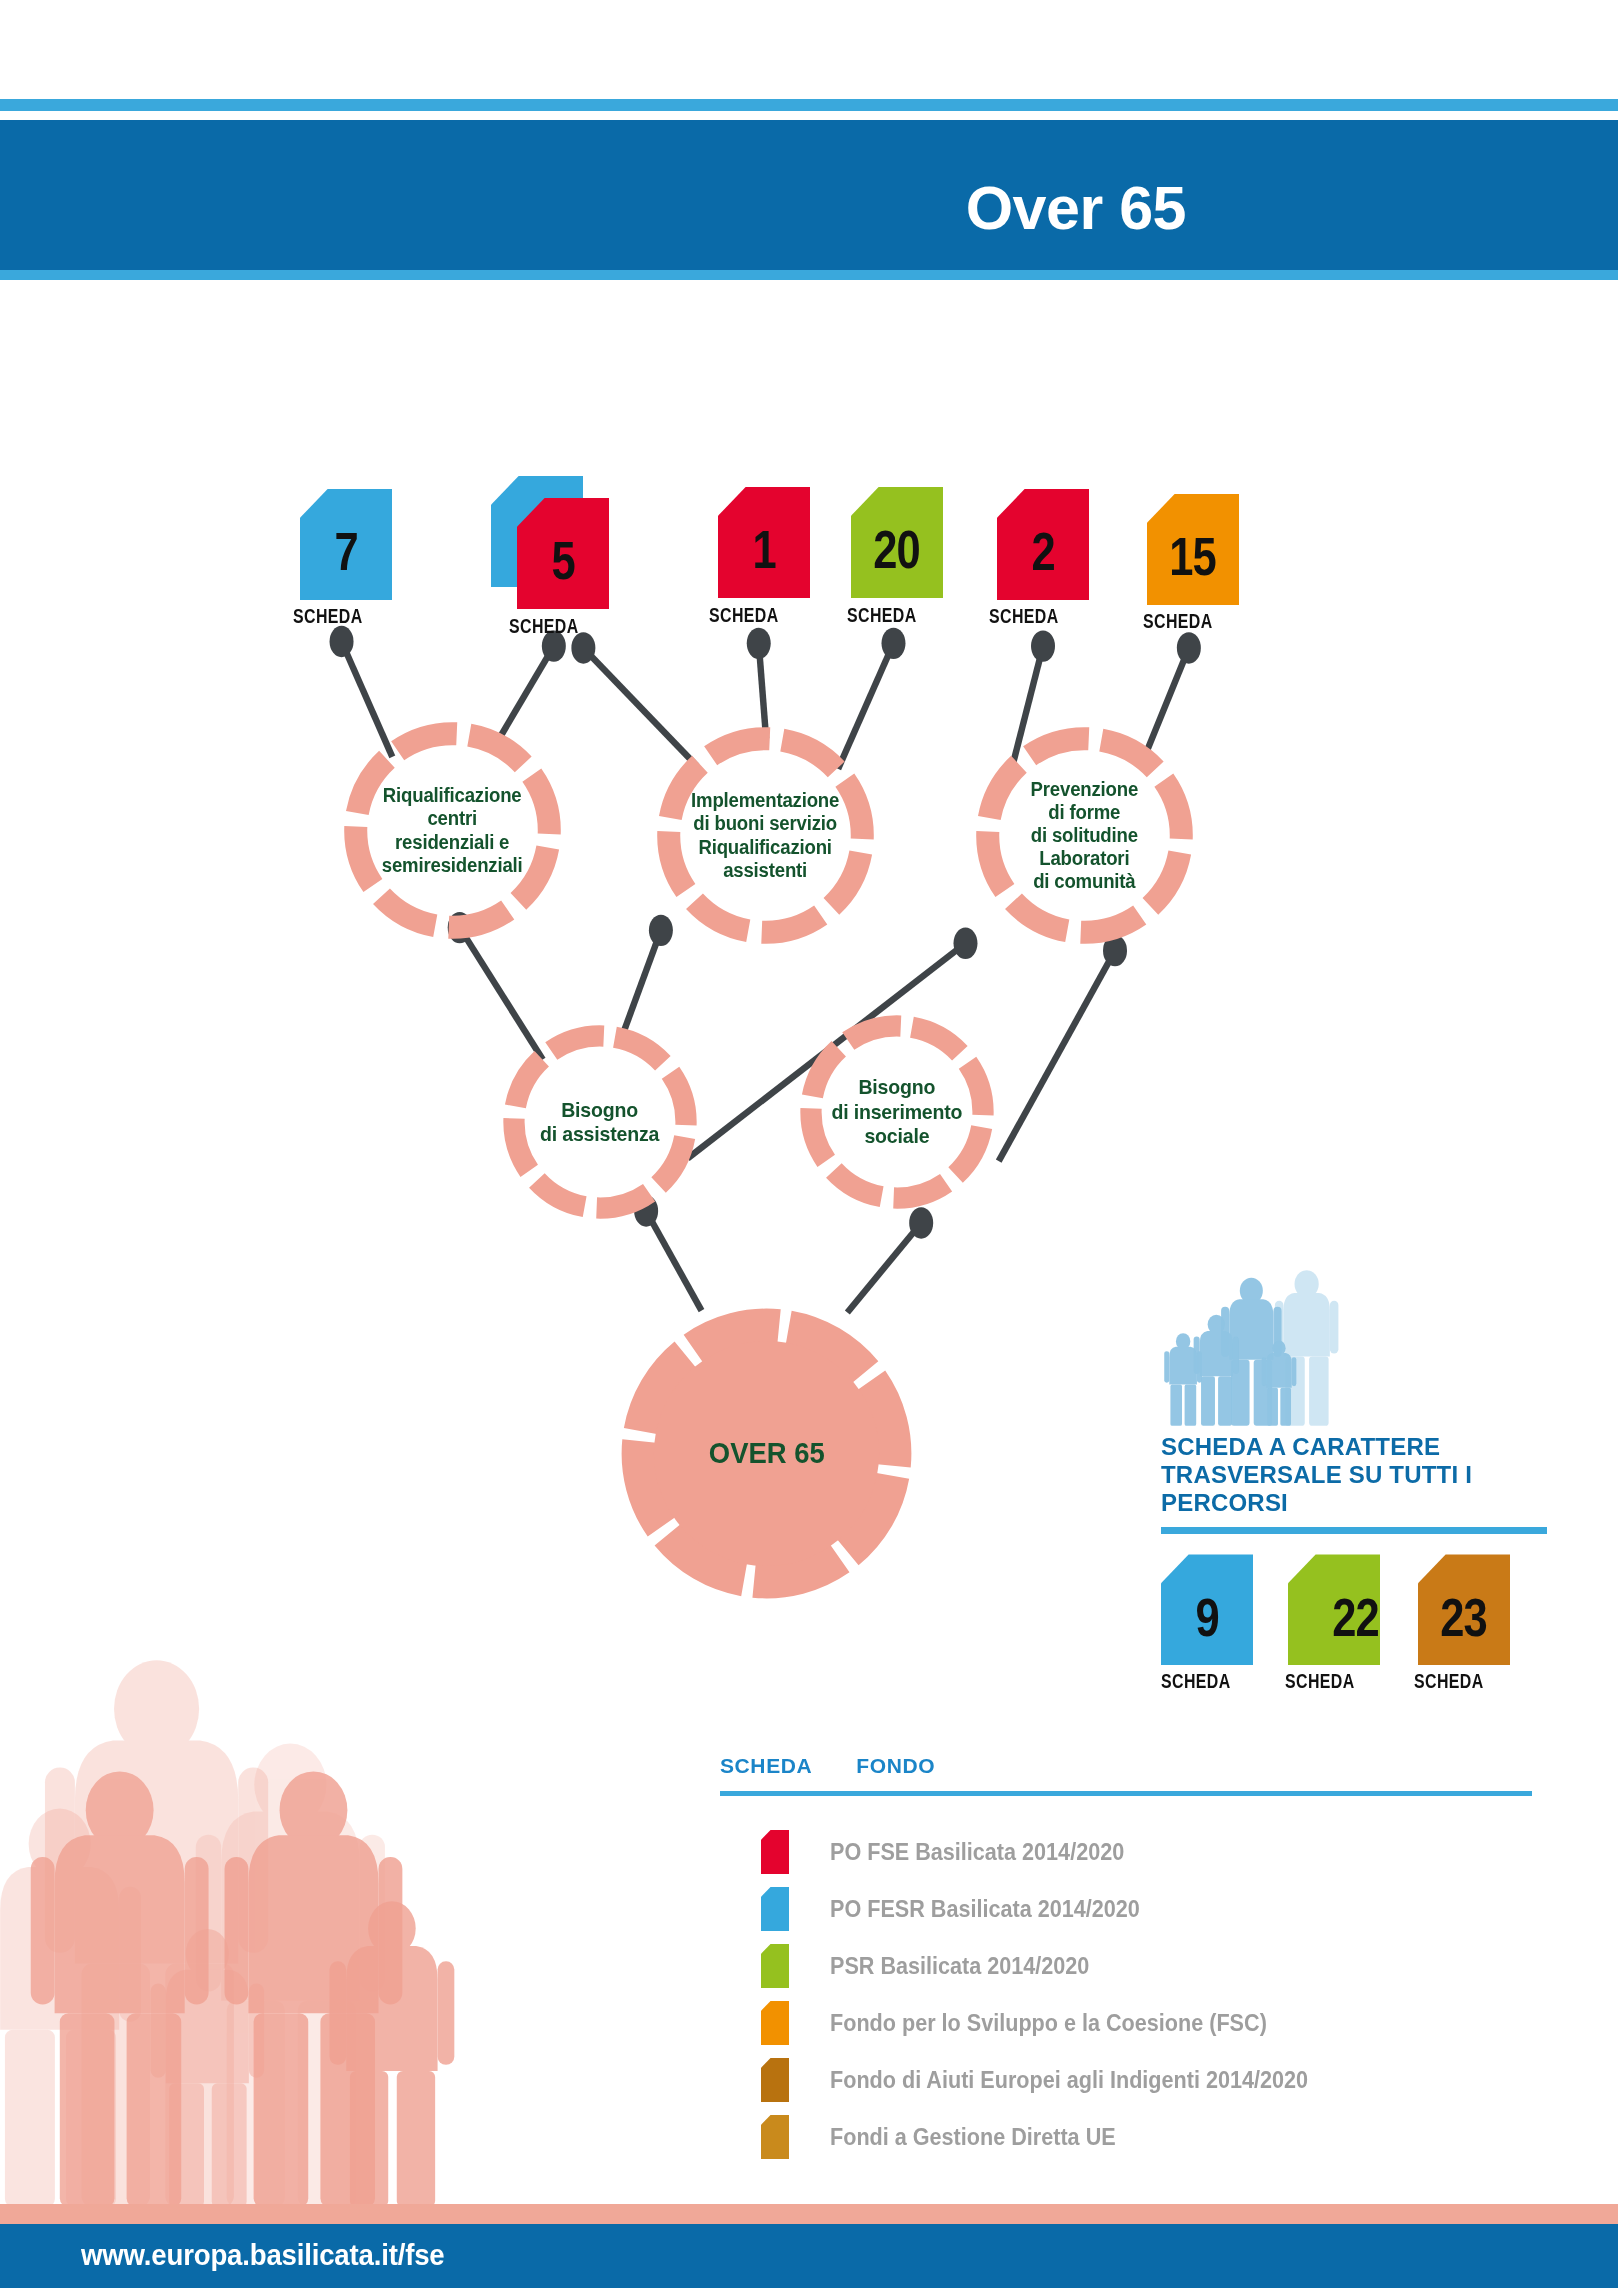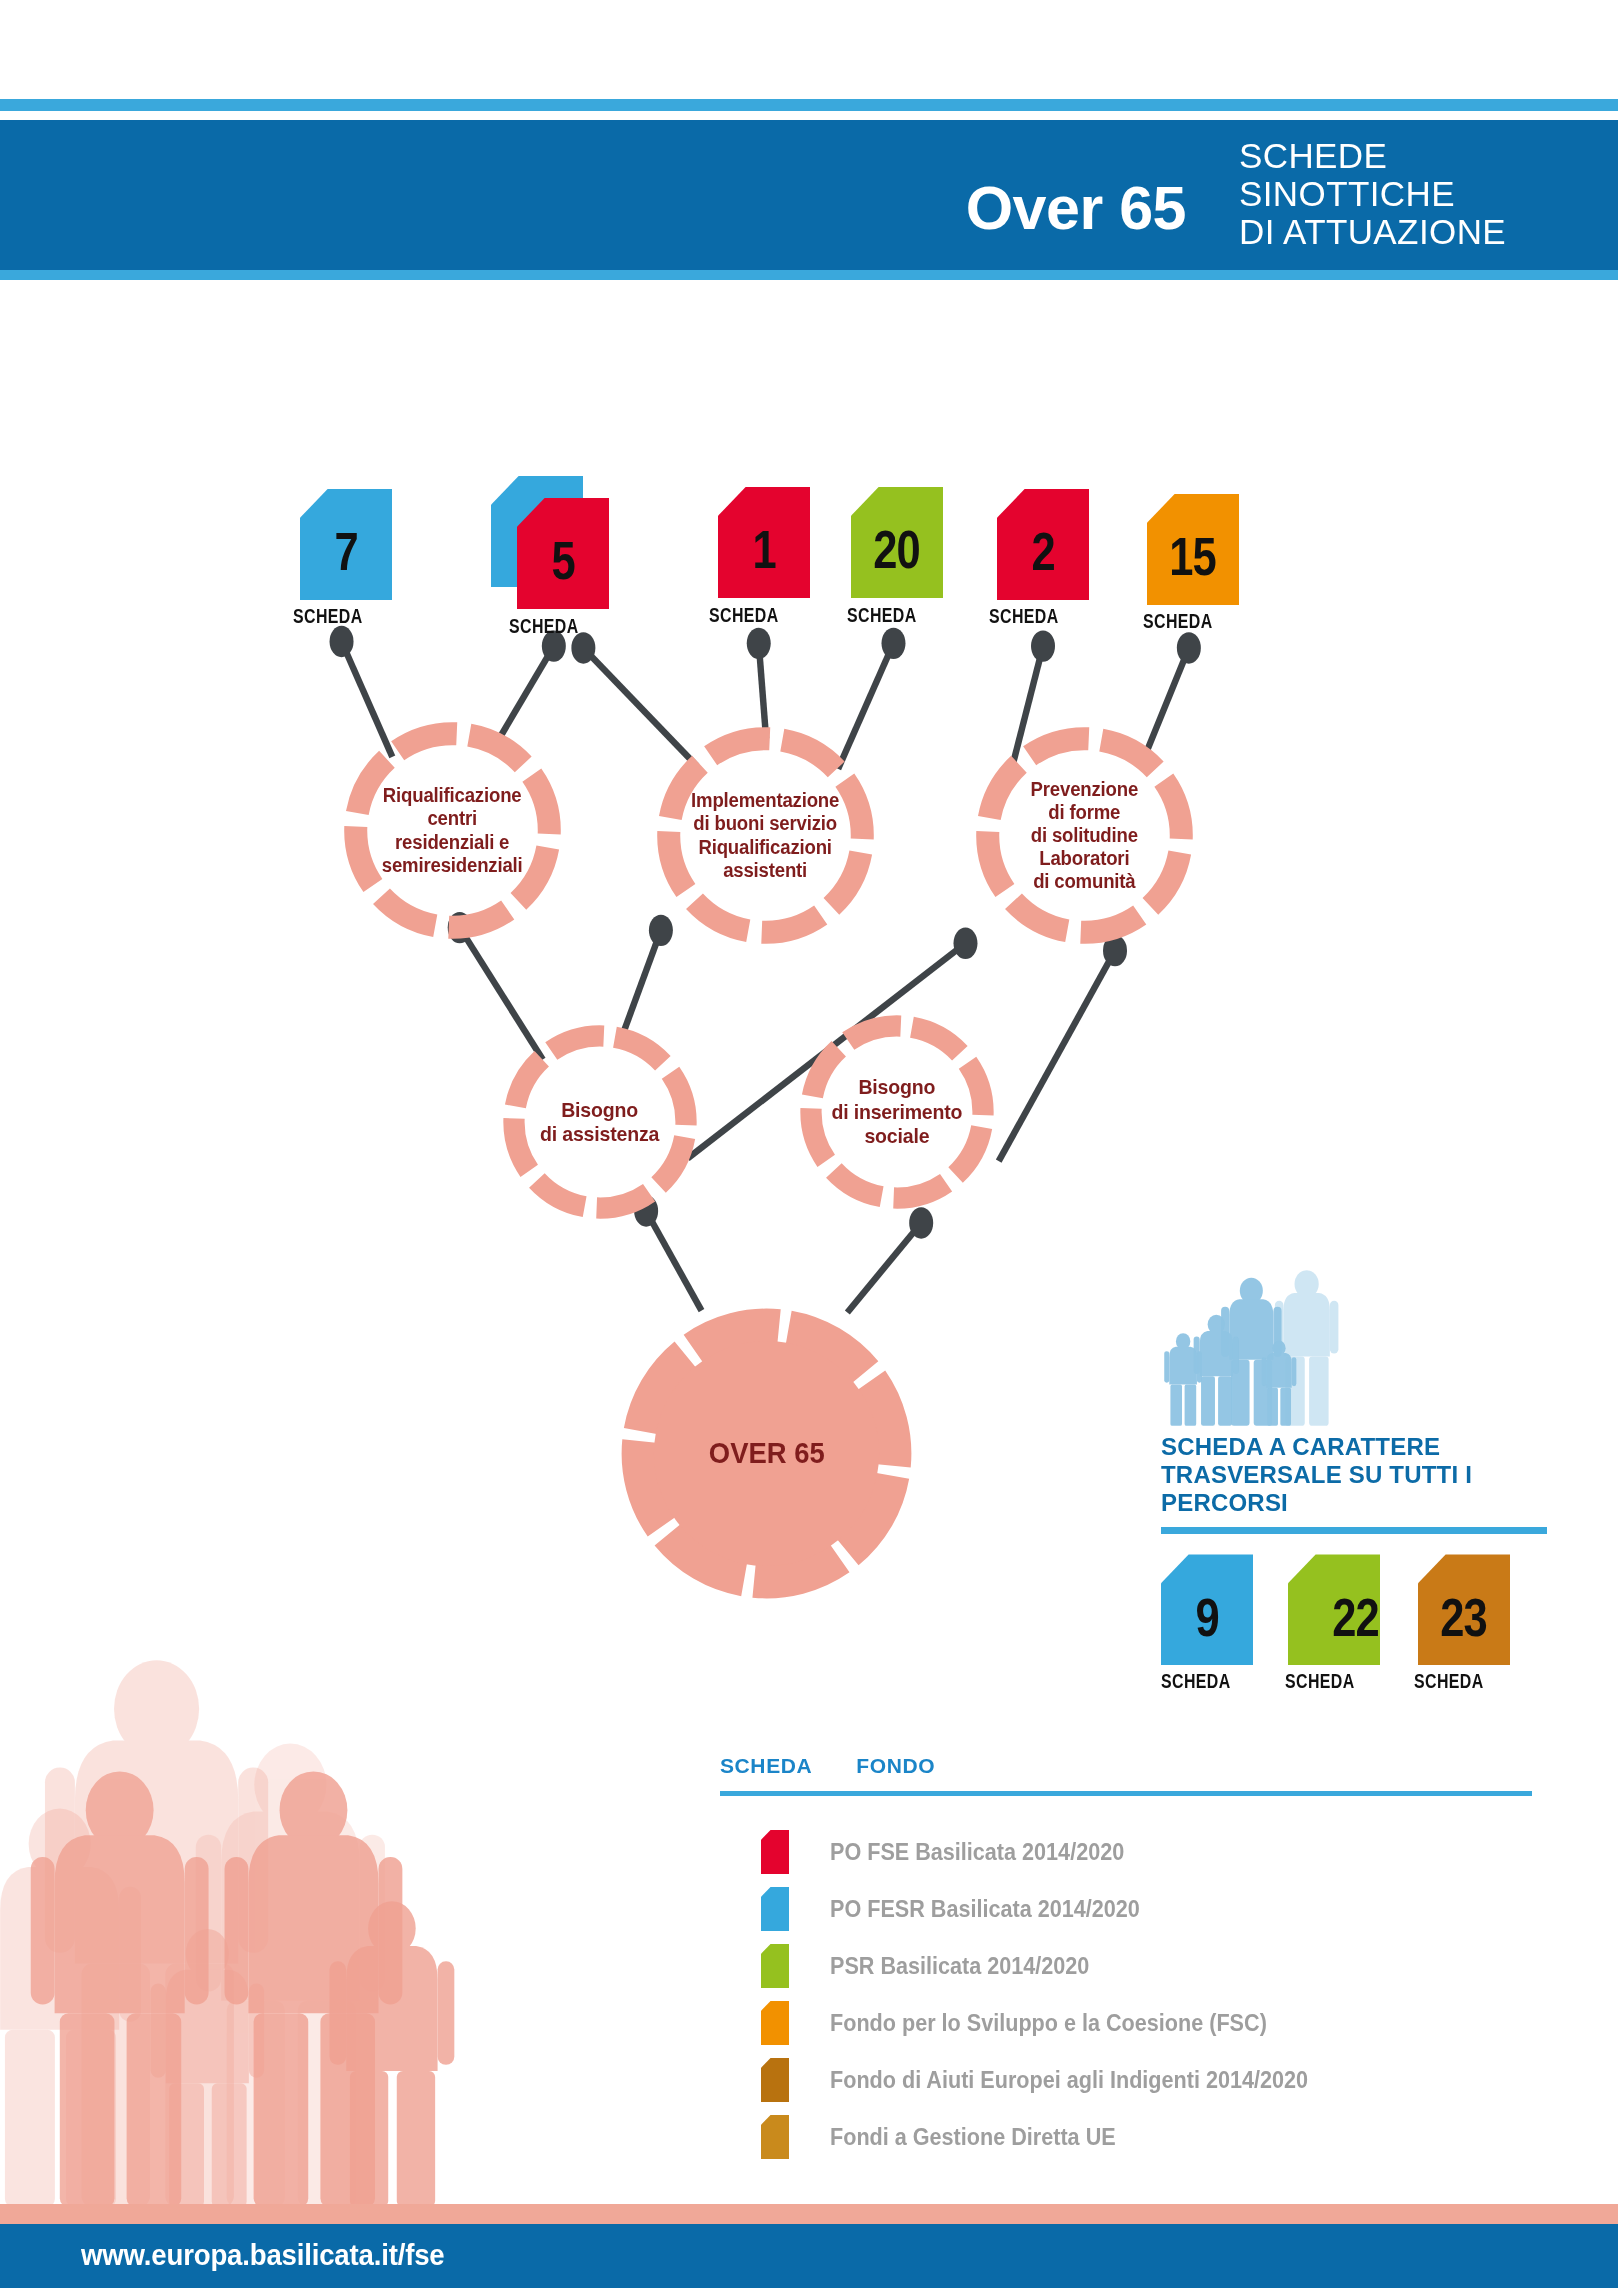--- a/index.html
+++ b/index.html
@@ -61,21 +61,21 @@
   }
 
   
   .wires { position: absolute; left: 0; top: 0; width: 1619px; height: 2289px; pointer-events: none; }
 
   
   .ring { position: absolute; }
   .ring-label {
     position: absolute; left: 0; top: 0; width: 100%; height: 100%;
     display: flex; align-items: center; justify-content: center; text-align: center;
-    font-weight: bold; color: #7f1d1d;
+    font-weight: bold; color: #14532d;
     font-family: "Liberation Sans", sans-serif;
     line-height: 1.16; letter-spacing: -0.2px;
   }
   .ring-label span { display: block; padding: 0 5.5px; transform: scaleX(0.93); }
 
   
   .trans-panel { position: absolute; left: 1161px; top: 1264px; width: 406px; }
   .trans-title {
     color: #0c6ba7; font-size: 24px; line-height: 28px; font-weight: 600;
     letter-spacing: 0.2px; margin-top: 169px;
@@ -113,25 +113,20 @@
 </style>
 </head>
 <body>
 
 <div class="page">
 
   <div class="top-rule"></div>
   <div class="header-band"></div>
   <div class="header-underline"></div>
   <div class="header-title">Over 65</div>
-  <div class="header-sub">
-    <div>SCHEDE</div>
-    <div>SINOTTICHE</div>
-    <div>DI ATTUAZIONE</div>
-  </div>
 
   <svg class="wires" id="wires-layer" viewBox="0 0 1754 2480">
       <g>
         <line x1="370" y1="695" x2="425" y2="820" stroke="#3f4448" stroke-width="7"></line>
         <ellipse cx="370" cy="695" rx="13" ry="17" fill="#3f4448"></ellipse>
       </g>
       <g>
         <line x1="600" y1="700" x2="538" y2="805" stroke="#3f4448" stroke-width="7"></line>
         <ellipse cx="600" cy="700" rx="13" ry="17" fill="#3f4448"></ellipse>
       </g>

